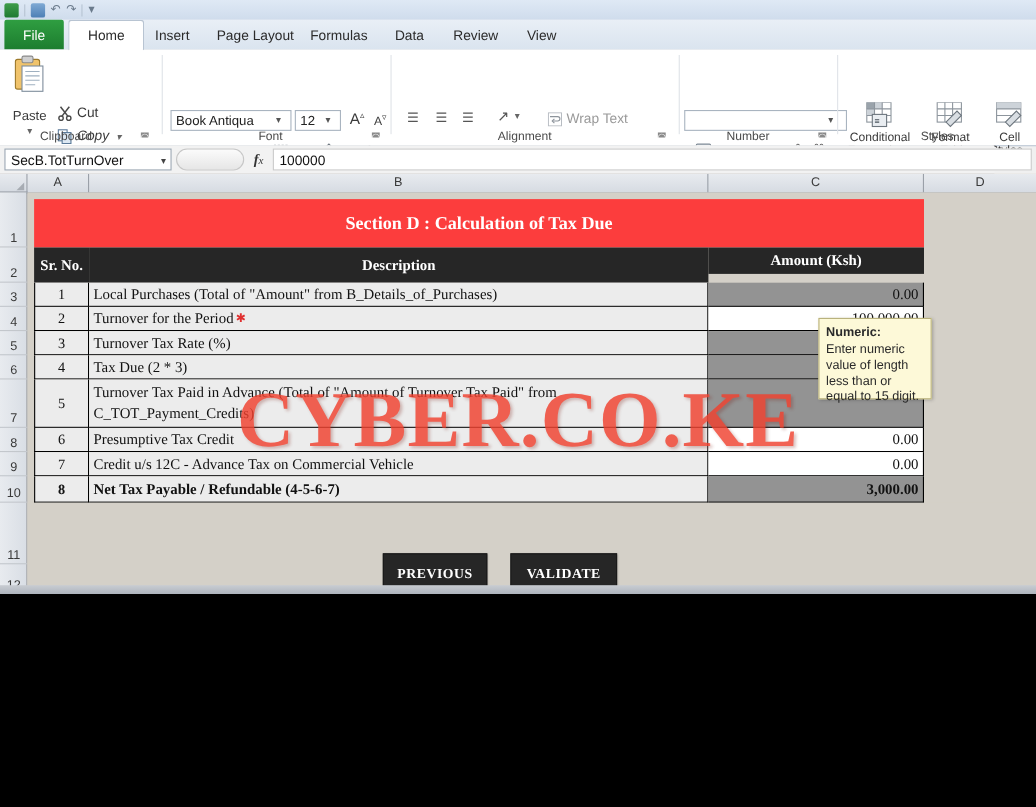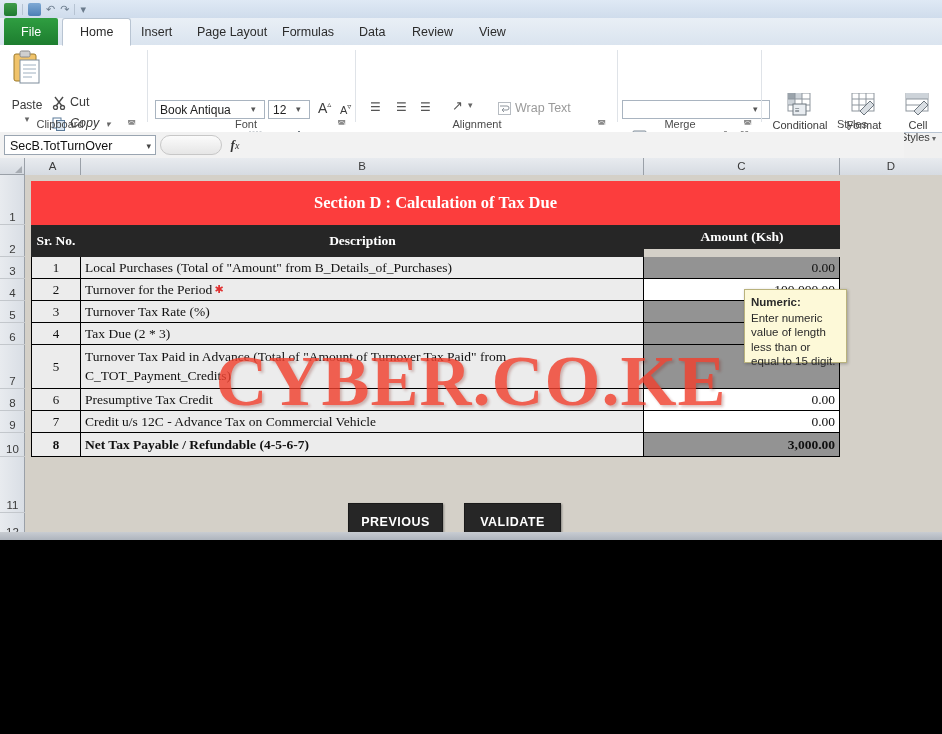--- a/index.html
+++ b/index.html
@@ -112,21 +112,21 @@
   .desc.two{align-items:flex-start;padding-top:2px;line-height:19px;}
   .amt{border:1px solid #000;border-top:none;border-left:none;font-size:13.5px;color:#111;
     text-align:right;padding-right:4px;display:flex;align-items:center;justify-content:flex-end;}
   .amt.locked{background:#939393;}
   .amt.input{background:#fff;}
   .bold{font-weight:bold;}
   .star{color:#e03030;font-size:11px;vertical-align:super;margin-left:2px;}
 
   .blankarea{position:absolute;left:0;top:282px;width:917px;height:83px;background:#d4d0c8;}
   .btn{position:absolute;background:#262626;color:#fff;border:1px solid #1a1a1a;
-    font-family:Liberation Sans, sans-serif;font-size:12.5px;font-weight:bold;letter-spacing:.5px;
+    font-family:Liberation Serif, serif;font-size:12.5px;font-weight:bold;letter-spacing:.5px;
     display:flex;align-items:center;justify-content:center;box-shadow:1px 1px 2px rgba(0,0,0,.35);}
 
   .tooltip{position:absolute;background:#fdf9d8;border:1px solid #b9b27d;
     font-family:"Liberation Sans",sans-serif;font-size:11.5px;color:#2a2a2a;line-height:14.5px;
     padding:5px 6px 6px 6px;box-sizing:border-box;box-shadow:1px 1px 3px rgba(0,0,0,.25);}
   .tooltip b{display:block;font-weight:bold;margin-bottom:1px;}
 
   .watermark{position:absolute;left:0;top:336px;width:942px;height:90px;
     font-family:"Liberation Serif", serif;font-size:72px;font-weight:bold;color:#f0412f;
     opacity:.82;text-align:center;line-height:90px;letter-spacing:1px;
@@ -294,21 +294,21 @@
             <rect x="1" y="2" width="13" height="11" rx="1" fill="#e8eef4" stroke="#7f8a95"></rect>
             <text x="4" y="11" font-size="9" fill="#3c4750" font-family="Liberation Sans,sans-serif">$</text>
           </svg>
         </div>
         <div class="numbtn" style="left:33px;top:86px;font-size:9px;color:#666;">▾</div>
         <div class="numbtn" style="left:50px;top:86px;">%</div>
         <div class="numbtn" style="left:73px;top:86px;">,</div>
         <div class="numbtn" style="left:95px;top:84px;font-size:8px;line-height:9px;text-align:center;">←.0<br>.00</div>
         <div class="numbtn" style="left:118px;top:84px;font-size:8px;line-height:9px;text-align:center;">.00<br>→.0</div>
 
-        <div class="glabel" style="left:-10px;">Merge</div>
+        <div class="glabel" style="left:-10px;">Number</div>
         <div class="dialog-launcher" style="right:10px;">◚</div>
         <div class="gsep"></div>
       </div>
 
       <div class="rgroup" style="left:762px;width:180px;">
         <div class="stylegrid" style="left:22px;">
           <svg width="30" height="26" viewBox="0 0 30 26">
             <rect x="4" y="0" width="22" height="18" fill="#fff" stroke="#8d959d"></rect>
             <rect x="4" y="0" width="7" height="6" fill="#9aa3ab"></rect>
             <rect x="11" y="0" width="7" height="6" fill="#cdd3d9"></rect>
@@ -361,20 +361,21 @@
 
     <div class="fbar">
       <div class="namebox">
         <span>SecB.TotTurnOver</span>
         <span class="nbcaret">▾</span>
       </div>
       <div class="fbtools"></div>
       <div class="fx">
         <span style="font-weight:bold;">f</span><span style="font-size:10px;">x</span>
       </div>
+      <div class="fbinput">100000</div>
     </div>
 
     <div class="grid">
 
       <div class="colhdr">
         <div class="corner"></div>
         <div class="ch" style="left:25px;width:56px;">A</div>
         <div class="ch" style="left:81px;width:563px;">B</div>
         <div class="ch" style="left:644px;width:196px;">C</div>
         <div class="ch" style="left:840px;width:102px;border-right:none;">D</div>

